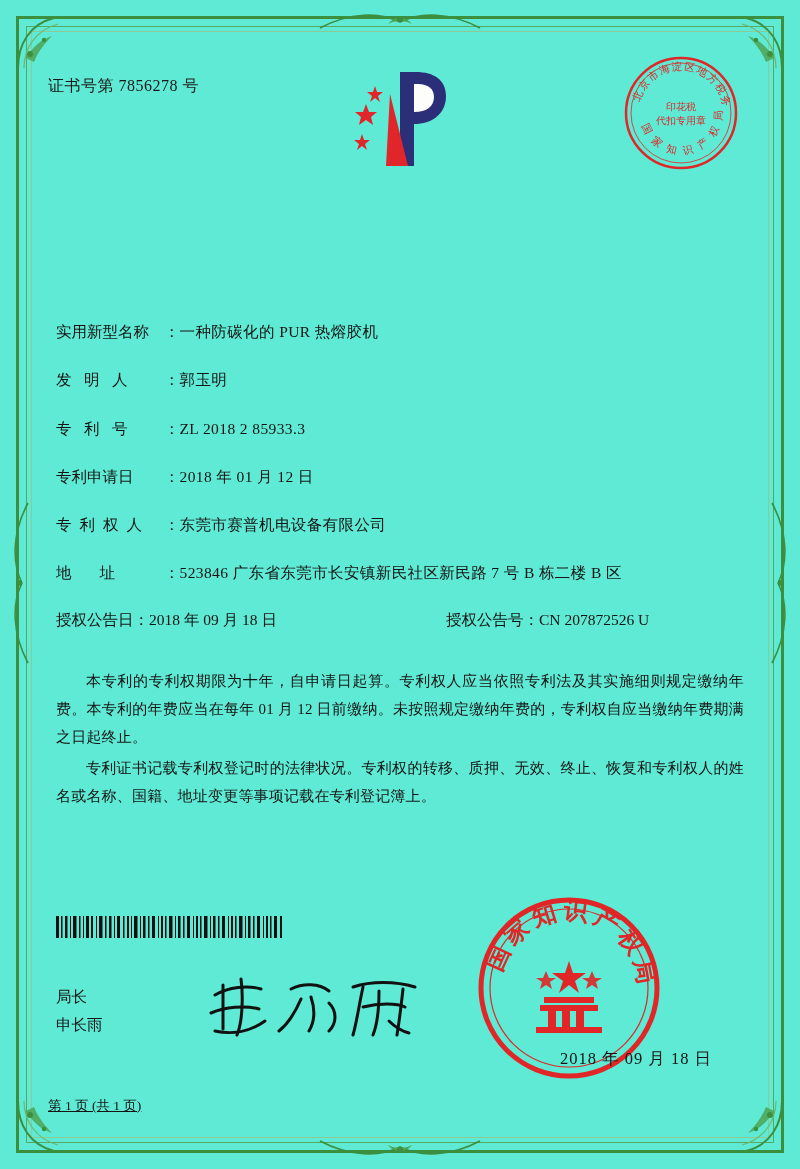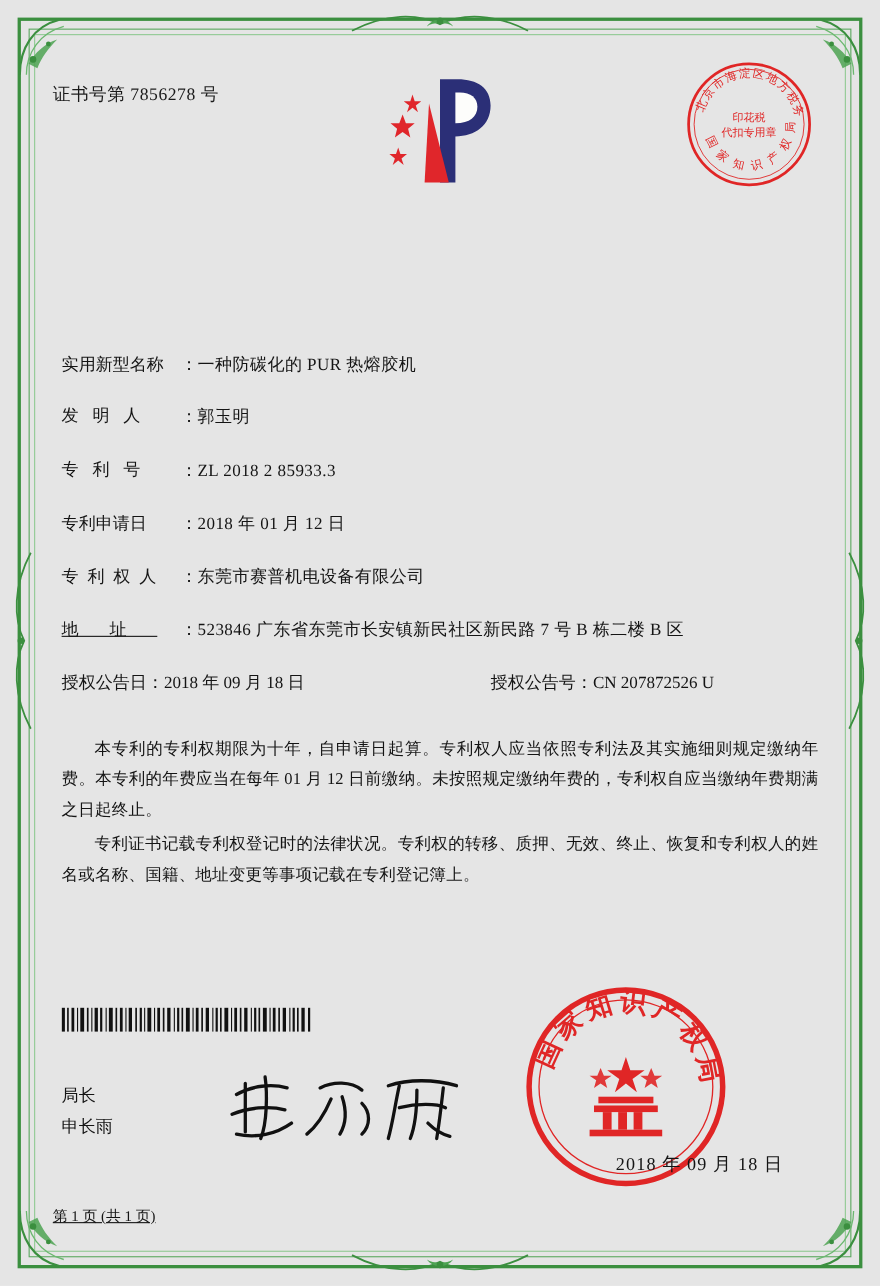--- a/index.html
+++ b/index.html
@@ -8,21 +8,21 @@
     background: #ffffff;
   }
   body {
     font-family: "Liberation Serif", "DejaVu Serif", serif;
     color: #111;
   }
   .page {
     position: relative;
     width: 800px;
     height: 1169px;
-    background: #e5e5e5;
+    background: #5eead4;
     overflow: hidden;
   }
 
   
   .border-outer {
     position: absolute;
     left: 16px; top: 16px;
     width: 768px; height: 1137px;
     border: 3px solid #3b8f3f;
     box-sizing: border-box;
@@ -112,23 +112,23 @@
     align-items: flex-start;
     margin-bottom: 25px;
     line-height: 1.5;
   }
   .field-label {
     width: 108px;
     flex: 0 0 108px;
     letter-spacing: 0px;
     white-space: nowrap;
   }
-  .field-label.sp5 { letter-spacing: 12.5px; font-family: Liberation Mono, monospace; }
+  .field-label.sp5 { letter-spacing: 12.5px; }
   .field-label.sp4 { letter-spacing: 8px; }
-  .field-label.sp-addr { letter-spacing: 28px; text-decoration: underline; }
+  .field-label.sp-addr { letter-spacing: 28px; }
   .field-colon { flex: 0 0 14px; }
   .field-value {
     flex: 1 1 auto;
     letter-spacing: 0.4px;
   }
 
   .grant-row {
     display: flex;
     margin-bottom: 8px;
     font-size: 15.5px;

